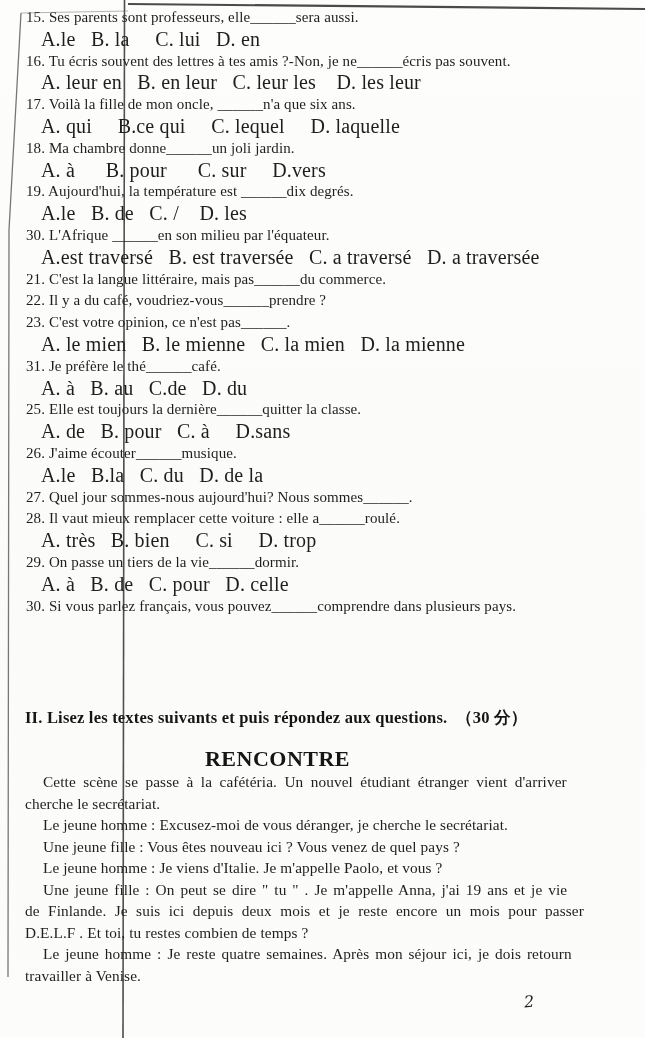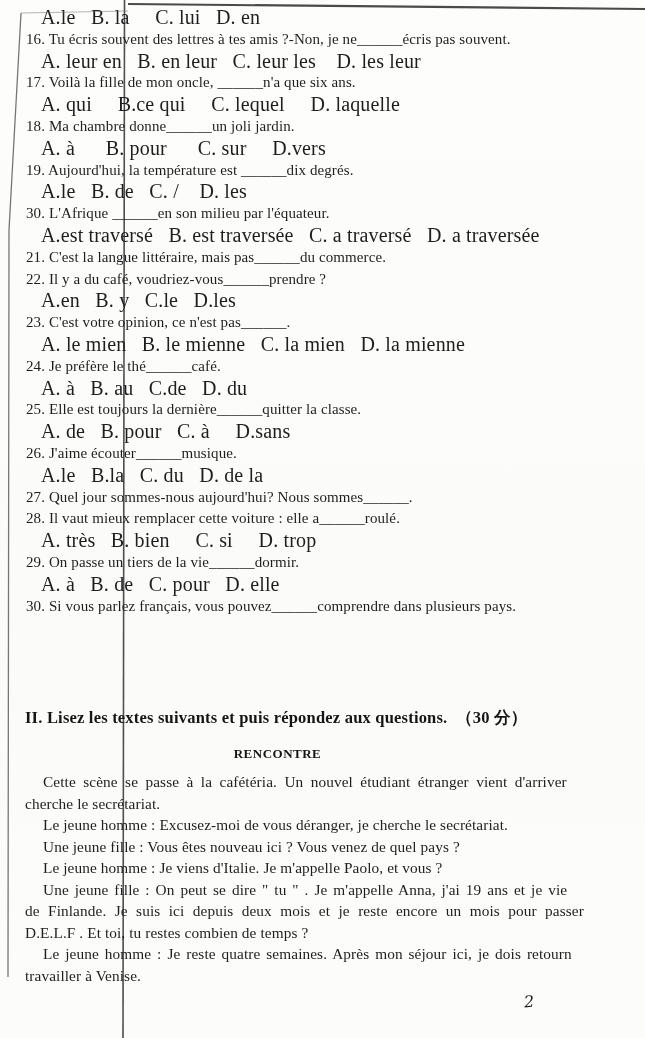--- a/index.html
+++ b/index.html
@@ -30,21 +30,21 @@
     padding-left:15px;letter-spacing:.15px;
   }
   
   #section-heading{
     position:absolute;left:25px;top:707px;
     font-size:16.5px;font-weight:bold;letter-spacing:.2px;
     white-space:pre-wrap;color:#151515;font-family:Liberation Serif, serif;
   }
   #passage-title{
     position:absolute;left:25px;top:746px;width:505px;
-    text-align:center;font-size:13px;font-weight:bold;
+    text-align:center;font-size:22px;font-weight:bold;
     letter-spacing:.5px;color:#151515;
   }
   #passage{
     position:absolute;left:25px;top:771px;width:622px;
   }
   .line{
     font-size:15.3px;line-height:21.5px;white-space:pre-wrap;
     letter-spacing:.1px;
   }
   .ind{text-indent:18px;}
@@ -59,47 +59,47 @@
   }
 </style>
 </head>
 <body>
 
 <div id="paper">
 
   <div id="content">
 
     <div id="questions">
+      <div class="q-line">15. Ses parents sont professeurs, elle______sera aussi.</div>
       <div class="opt-line">A.le   B. la     C. lui   D. en</div>
       <div class="q-line">16. Tu écris souvent des lettres à tes amis ?-Non, je ne______écris pas souvent.</div>
       <div class="opt-line">A. leur en   B. en leur   C. leur les    D. les leur</div>
       <div class="q-line">17. Voilà la fille de mon oncle, ______n'a que six ans.</div>
       <div class="opt-line">A. qui     B.ce qui     C. lequel     D. laquelle</div>
       <div class="q-line">18. Ma chambre donne______un joli jardin.</div>
       <div class="opt-line">A. à      B. pour      C. sur     D.vers</div>
       <div class="q-line">19. Aujourd'hui, la température est ______dix degrés.</div>
       <div class="opt-line">A.le   B. de   C. /    D. les</div>
       <div class="q-line">30. L'Afrique ______en son milieu par l'équateur.</div>
       <div class="opt-line">A.est traversé   B. est traversée   C. a traversé   D. a traversée</div>
       <div class="q-line">21. C'est la langue littéraire, mais pas______du commerce.</div>
       <div class="q-line">22. Il y a du café, voudriez-vous______prendre ?</div>
-      <div class="opt-line">A.en   B. y   C.le   D.les</div>
       <div class="q-line">23. C'est votre opinion, ce n'est pas______.</div>
       <div class="opt-line">A. le mien   B. le mienne   C. la mien   D. la mienne</div>
-      <div class="q-line">24. Je préfère le thé______café.</div>
+      <div class="q-line">31. Je préfère le thé______café.</div>
       <div class="opt-line">A. à   B. au   C.de   D. du</div>
       <div class="q-line">25. Elle est toujours la dernière______quitter la classe.</div>
       <div class="opt-line">A. de   B. pour   C. à     D.sans</div>
       <div class="q-line">26. J'aime écouter______musique.</div>
       <div class="opt-line">A.le   B.la   C. du   D. de la</div>
       <div class="q-line">27. Quel jour sommes-nous aujourd'hui? Nous sommes______.</div>
       <div class="q-line">28. Il vaut mieux remplacer cette voiture : elle a______roulé.</div>
       <div class="opt-line">A. très   B. bien     C. si     D. trop</div>
       <div class="q-line">29. On passe un tiers de la vie______dormir.</div>
-      <div class="opt-line">A. à   B. de   C. pour   D. elle</div>
+      <div class="opt-line">A. à   B. de   C. pour   D. celle</div>
       <div class="q-line">30. Si vous parlez français, vous pouvez______comprendre dans plusieurs pays.</div>
     </div>
 
     <div id="section-heading">II. Lisez les textes suivants et puis répondez aux questions.  （30 分）</div>
 
     <div id="passage-title">RENCONTRE</div>
 
     <div id="passage">
       <div class="line ind ws1">Cette scène se passe à la cafétéria. Un nouvel étudiant étranger vient d'arriver</div>
       <div class="line">cherche le secrétariat.</div>

